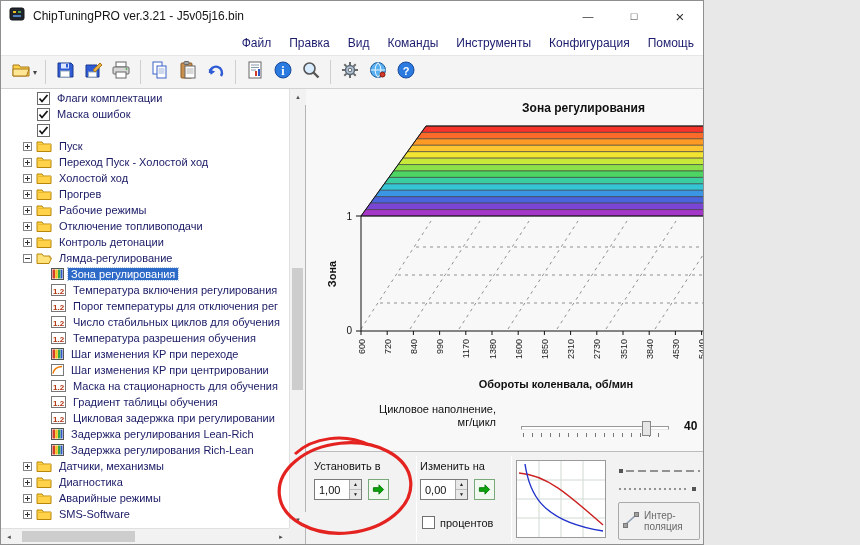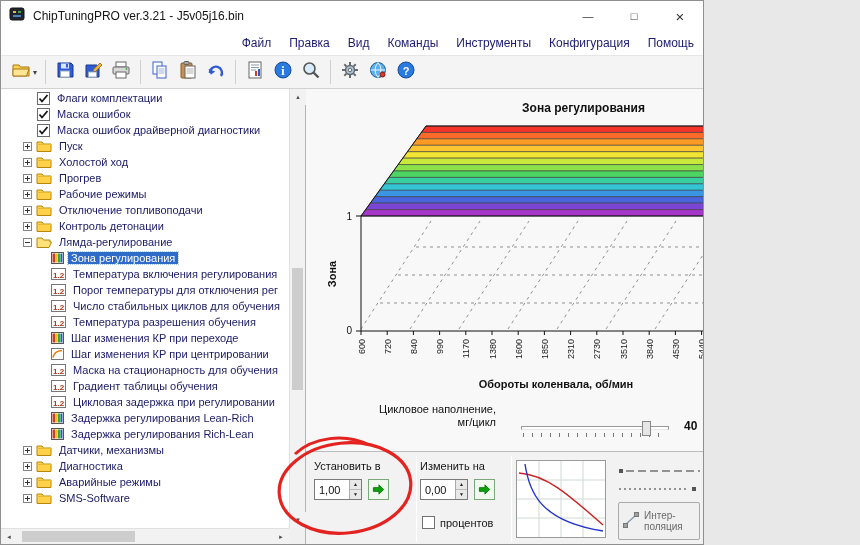--- a/index.html
+++ b/index.html
@@ -234,36 +234,50 @@
           </span>
           <span class="tlabel">Маска ошибок</span>
         </div>
         <div class="trow" style="padding-left: 36px;">
           <span class="ticon">
             <svg width="13" height="13">
               <rect x="0.5" y="0.5" width="12" height="12" fill="#fff" stroke="#6a6a6a"></rect>
               <path d="M2.5 6.5 L5 9.5 L10.5 3" fill="none" stroke="#111" stroke-width="1.7"></path>
             </svg>
           </span>
-          <span class="tlabel">Маска ошибок драйверной диагностики</span>
         </div>
         <div class="trow" style="padding-left: 22px;">
           <span class="expand">
             <svg width="9" height="9">
               <rect x="0.5" y="0.5" width="8" height="8" fill="#fff" stroke="#848484"></rect>
               <path d="M2 4.5 H7 M4.5 2 V7" stroke="#333"></path>
             </svg>
           </span>
           <span class="ticon">
             <svg width="16" height="12">
               <path d="M1 2 h5 l1.5 2 H15 v7.5 H1 z" fill="#ffd24a" stroke="#b8860b"></path>
               <path d="M1 4.5 H15" stroke="#e8b830"></path>
             </svg>
           </span>
           <span class="tlabel">Пуск</span>
+        </div>
+        <div class="trow" style="padding-left: 22px;">
+          <span class="expand">
+            <svg width="9" height="9">
+              <rect x="0.5" y="0.5" width="8" height="8" fill="#fff" stroke="#848484"></rect>
+              <path d="M2 4.5 H7 M4.5 2 V7" stroke="#333"></path>
+            </svg>
+          </span>
+          <span class="ticon">
+            <svg width="16" height="12">
+              <path d="M1 2 h5 l1.5 2 H15 v7.5 H1 z" fill="#ffd24a" stroke="#b8860b"></path>
+              <path d="M1 4.5 H15" stroke="#e8b830"></path>
+            </svg>
+          </span>
+          <span class="tlabel">Переход Пуск - Холостой ход</span>
         </div>
         <div class="trow" style="padding-left: 22px;">
           <span class="expand">
             <svg width="9" height="9">
               <rect x="0.5" y="0.5" width="8" height="8" fill="#fff" stroke="#848484"></rect>
               <path d="M2 4.5 H7 M4.5 2 V7" stroke="#333"></path>
             </svg>
           </span>
           <span class="ticon">
             <svg width="16" height="12">

